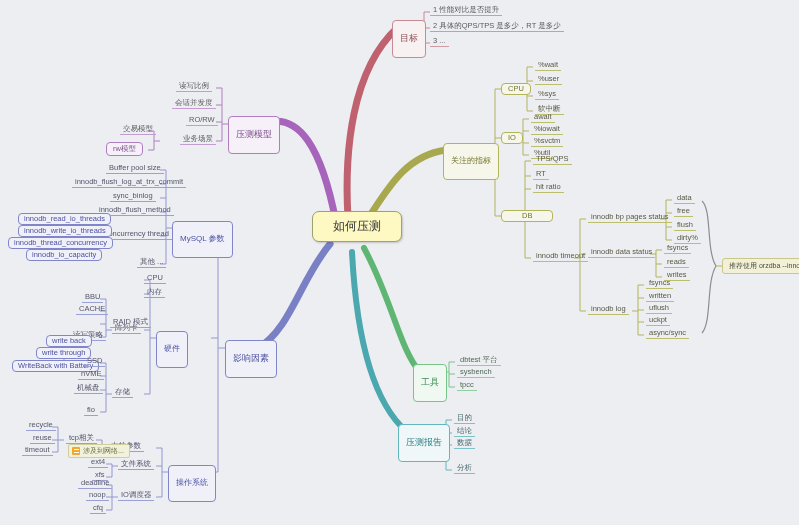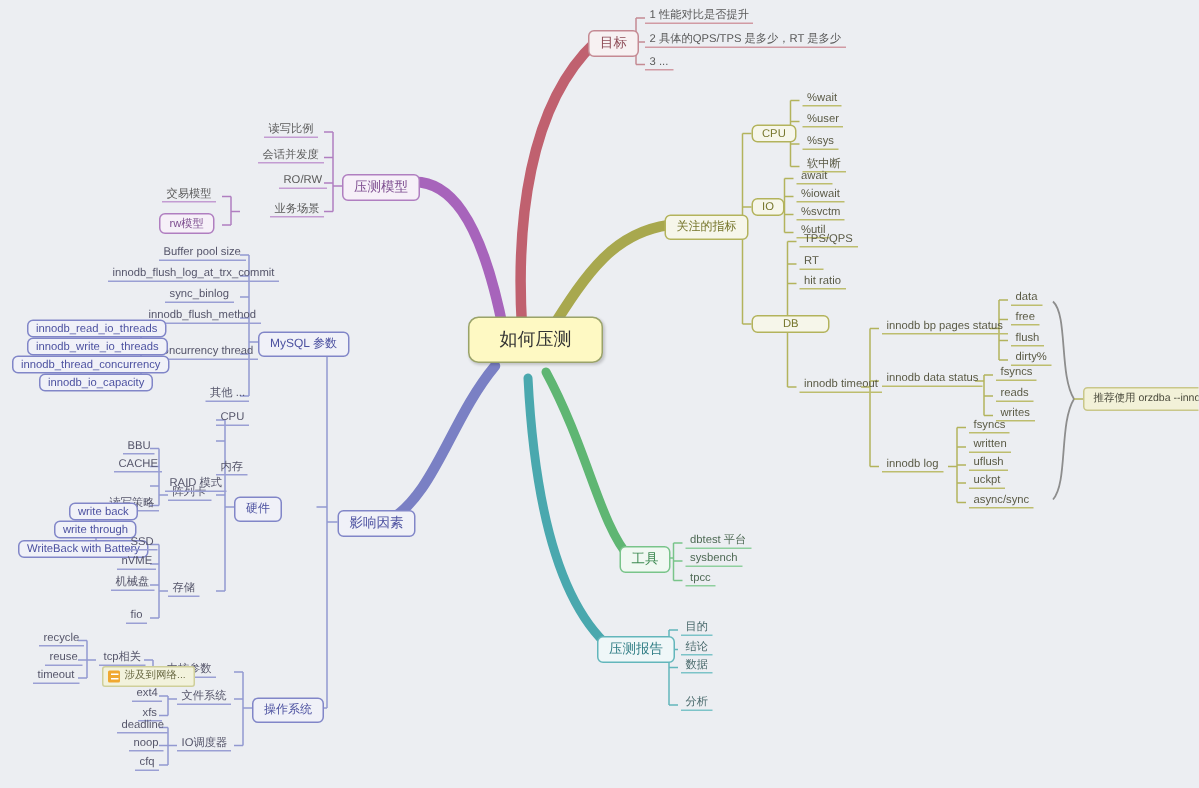--- a/index.html
+++ b/index.html
@@ -17,21 +17,21 @@
     box-sizing:border-box;
     white-space:nowrap;
     line-height:1.1;
     color:#3b3b3b;
   }
   
   .node.boxed{
     border:1px solid #999;
     border-radius:4px;
     background:#f3f4f7;
-    padding:3px 7px;
+    padding:13px 7px;
     text-align:center;
   }
   
   .node.leaf{
     padding:0 3px 1px 3px;
     border-bottom:1px solid #999;
     background:transparent;
   }
   .root{
     background:#fef9c3;
@@ -284,41 +284,41 @@
   <div class="node boxed c-goal fs9" style="left:392px;top:20px;">目标</div>
   <div class="node leaf c-goal fs75" style="left:430px;top:6px;">1 性能对比是否提升</div>
   <div class="node leaf c-goal fs75" style="left:430px;top:22px;">2 具体的QPS/TPS 是多少，RT 是多少</div>
   <div class="node leaf c-goal fs75" style="left:430px;top:37px;">3 ...</div>
 
   <div class="node boxed c-model fs9" style="left:228px;top:116px;">压测模型</div>
   <div class="node leaf c-model fs75" style="left:176px;top:82px;">读写比例</div>
   <div class="node leaf c-model fs75" style="left:172px;top:99px;">会话并发度</div>
   <div class="node leaf c-model fs75" style="left:186px;top:116px;">RO/RW</div>
   <div class="node leaf c-model fs75" style="left:180px;top:135px;">业务场景</div>
-  <div class="node leaf c-model fs75" style="left:108px;top:125px;">交易模型</div>
+  <div class="node leaf c-model fs75" style="left:120px;top:125px;">交易模型</div>
   <div class="node boxed c-model fs75" style="left:106px;top:142px;padding:2px 6px;">rw模型</div>
 
   <div class="node boxed c-factor fs9" style="left:225px;top:340px;">影响因素</div>
 
   <div class="node boxed c-factor fs8" style="left:172px;top:221px;">MySQL 参数</div>
   <div class="node leaf c-factor fs75" style="left:106px;top:164px;">Buffer pool size</div>
   <div class="node leaf c-factor fs75" style="left:72px;top:178px;">innodb_flush_log_at_trx_commit</div>
   <div class="node leaf c-factor fs75" style="left:110px;top:192px;">sync_binlog</div>
   <div class="node leaf c-factor fs75" style="left:96px;top:206px;">innodb_flush_method</div>
   <div class="node leaf c-factor fs75" style="left:100px;top:230px;">Concurrency thread</div>
   <div class="node leaf c-factor fs75" style="left:137px;top:258px;">其他 ...</div>
 
   <div class="node boxed c-factor fs75" style="left:18px;top:213px;padding:1px 5px;">innodb_read_io_threads</div>
   <div class="node boxed c-factor fs75" style="left:18px;top:225px;padding:1px 5px;">innodb_write_io_threads</div>
   <div class="node boxed c-factor fs75" style="left:8px;top:237px;padding:1px 5px;">innodb_thread_concurrency</div>
   <div class="node boxed c-factor fs75" style="left:26px;top:249px;padding:1px 5px;">innodb_io_capacity</div>
 
   <div class="node boxed c-factor fs8" style="left:156px;top:331px;">硬件</div>
   <div class="node leaf c-factor fs75" style="left:144px;top:274px;">CPU</div>
-  <div class="node leaf c-factor fs75" style="left:144px;top:288px;margin-top:19px;">内存</div>
+  <div class="node leaf c-factor fs75" style="left:144px;top:288px;">内存</div>
   <div class="node leaf c-factor fs75" style="left:112px;top:324px;">阵列卡</div>
   <div class="node leaf c-factor fs75" style="left:112px;top:388px;">存储</div>
 
   <div class="node leaf c-factor fs75" style="left:82px;top:293px;">BBU</div>
   <div class="node leaf c-factor fs75" style="left:76px;top:305px;">CACHE</div>
   <div class="node leaf c-factor fs75" style="left:66px;top:318px;margin-left:44px;">RAID 模式</div>
   <div class="node leaf c-factor fs75" style="left:70px;top:331px;">读写策略</div>
 
   <div class="node boxed c-factor fs75" style="left:46px;top:335px;padding:1px 5px;">write back</div>
   <div class="node boxed c-factor fs75" style="left:36px;top:347px;padding:1px 5px;">write through</div>

